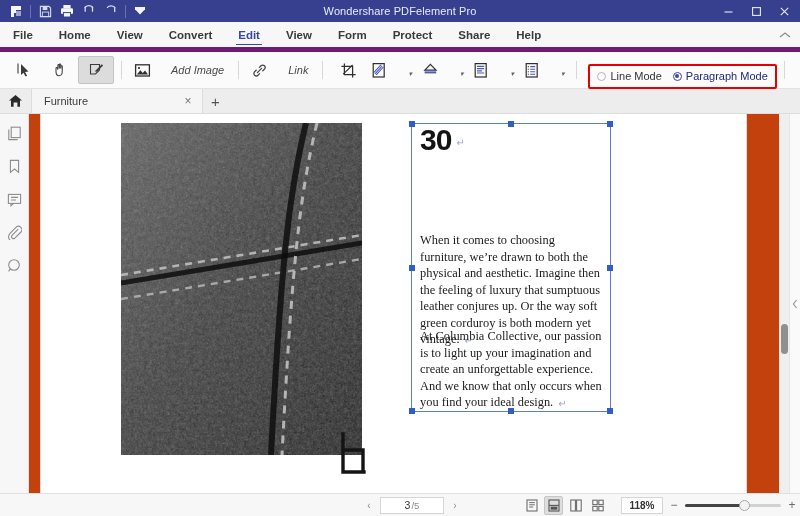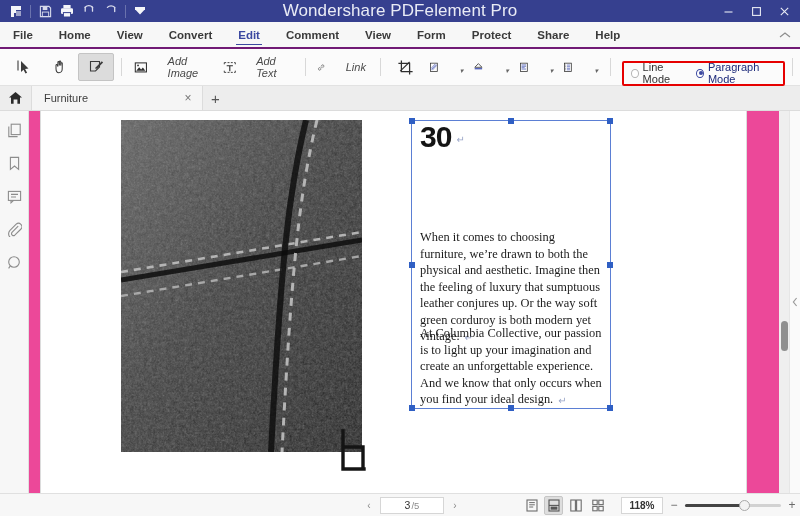--- a/index.html
+++ b/index.html
@@ -17,29 +17,29 @@
     flex:0 0 22px;color:#fff;position:relative;
   }
   .qa{display:flex;align-items:center;gap:0;padding-left:5px;}
   .qa-btn{
     width:22px;height:20px;display:flex;align-items:center;justify-content:center;
     opacity:.95;
   }
   .qa-sep{width:1px;height:13px;background:#6a72ad;margin:0 3px;}
   .title-text{
     position:absolute;left:0;right:0;text-align:center;
-    font-size:17px;color:#e9ebf5;letter-spacing:.1px;pointer-events:none;
+    font-size:11px;color:#e9ebf5;letter-spacing:.1px;pointer-events:none;
   }
   .winbtns{margin-left:auto;display:flex;align-items:center;padding-right:2px;}
   .winbtn{width:28px;height:22px;display:flex;align-items:center;justify-content:center;}
   .winbtn svg{display:block;}
 
   
   .menubar{
-    height:25px;flex:0 0 25px;background:#f7f7f7;border-bottom:2px solid #701a75;
+    height:25px;flex:0 0 25px;background:#f7f7f7;border-bottom:5px solid #701a75;
     display:flex;align-items:stretch;position:relative;justify-content:center;
   }
   .menu-item{
     display:flex;align-items:center;padding:0 13px;font-size:11.5px;color:#3a3a3a;
     font-weight:bold;position:relative;
   }
   .menu-item.active{color:#3b48a0;}
   .menu-item.active:after{
     content:"";position:absolute;left:11px;right:11px;bottom:2px;height:1.5px;background:#3b48a0;
   }
@@ -95,21 +95,21 @@
   
   .body{flex:1;display:flex;min-height:0;position:relative;background:#f0f0f0;}
 
   .leftrail{
     width:28px;background:#f7f7f7;border-right:1px solid #e0e0e0;
     display:flex;flex-direction:column;align-items:center;padding-top:10px;gap:15px;flex:0 0 28px;
   }
   .rail-ico{width:18px;height:18px;display:flex;align-items:center;justify-content:center;}
 
   .canvas{
-    flex:1;position:relative;background:#ec4899;overflow:hidden;
+    flex:1;position:relative;background:#c2410c;overflow:hidden;
     display:flex;justify-content:center;
   }
   .page{
     position:absolute;left:12px;top:0;width:705px;height:395px;background:#fff;
     box-shadow:0 0 0 1px #dcdcdc;
   }
   .leather{
     position:absolute;left:80px;top:9px;width:241px;height:332px;overflow:hidden;
     background:#3a3a3a;
   }
@@ -245,21 +245,20 @@
       </div>
     </div>
   </div>
 
   <div class="menubar">
     <div class="menu-item">File</div>
     <div class="menu-item">Home</div>
     <div class="menu-item">View</div>
     <div class="menu-item">Convert</div>
     <div class="menu-item active">Edit</div>
-    <div class="menu-item">Comment</div>
     <div class="menu-item">View</div>
     <div class="menu-item">Form</div>
     <div class="menu-item">Protect</div>
     <div class="menu-item">Share</div>
     <div class="menu-item">Help</div>
     <div class="collapse-ribbon">
       <svg width="12" height="8" viewBox="0 0 12 8">
           <path d="M1 6l5-4 5 4" fill="none" stroke="#8d8d8d" stroke-width="1.2"></path>
         </svg>
     </div>
@@ -285,27 +284,20 @@
     </div>
     <div class="tb-sep"></div>
 
     <div class="tb-btn">
       <svg width="17" height="17" viewBox="0 0 17 17">
           <rect x="1.6" y="2.8" width="13.8" height="11.2" fill="none" stroke="#2f2f2f" stroke-width="1.3"></rect>
           <path d="M2.8 12.6l3.6-4.4 2.4 2.8 2.2-2.6 3 4.2z" fill="#2f2f2f"></path>
           <circle cx="5" cy="6" r="1.1" fill="#2f2f2f"></circle>
         </svg>
       <span class="tb-label">Add Image</span>
-    </div>
-    <div class="tb-btn">
-      <svg width="17" height="17" viewBox="0 0 17 17">
-          <path d="M1.6 2.4h13.8M1.6 14.6h13.8M1.6 2.4v2.1M15.4 2.4v2.1M1.6 14.6v-2.1M15.4 14.6v-2.1" stroke="#2f2f2f" stroke-width="1.1" stroke-dasharray="2.4 1.7"></path>
-          <path d="M4.6 5.6h7.8v1.4H9.2v6.1H7.8V7H4.6z" fill="#2f2f2f"></path>
-        </svg>
-      <span class="tb-label">Add Text</span>
     </div>
     <div class="tb-sep"></div>
 
     <div class="tb-btn">
       <svg width="17" height="17" viewBox="0 0 17 17">
           <path d="M6.4 10.6l4.2-4.2M5.2 8.2L3.6 9.8a2.4 2.4 0 0 0 3.4 3.4l1.6-1.6M11.8 8.8l1.6-1.6a2.4 2.4 0 0 0-3.4-3.4L8.4 5.4" fill="none" stroke="#474747" stroke-width="1.25" stroke-linecap="round"></path>
         </svg>
       <span class="tb-label">Link</span>
     </div>
     <div class="tb-sep"></div>

